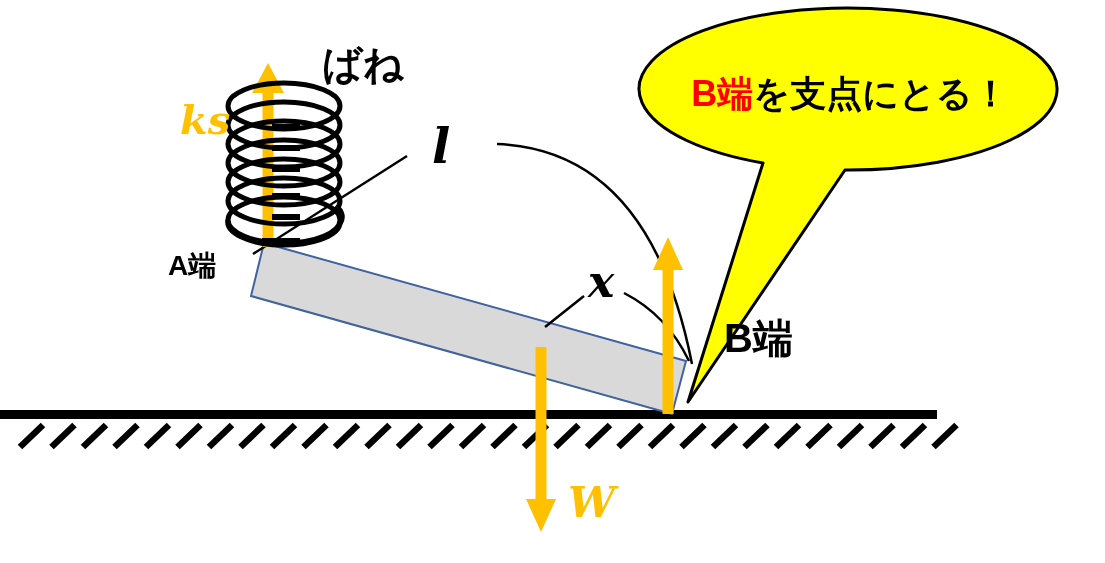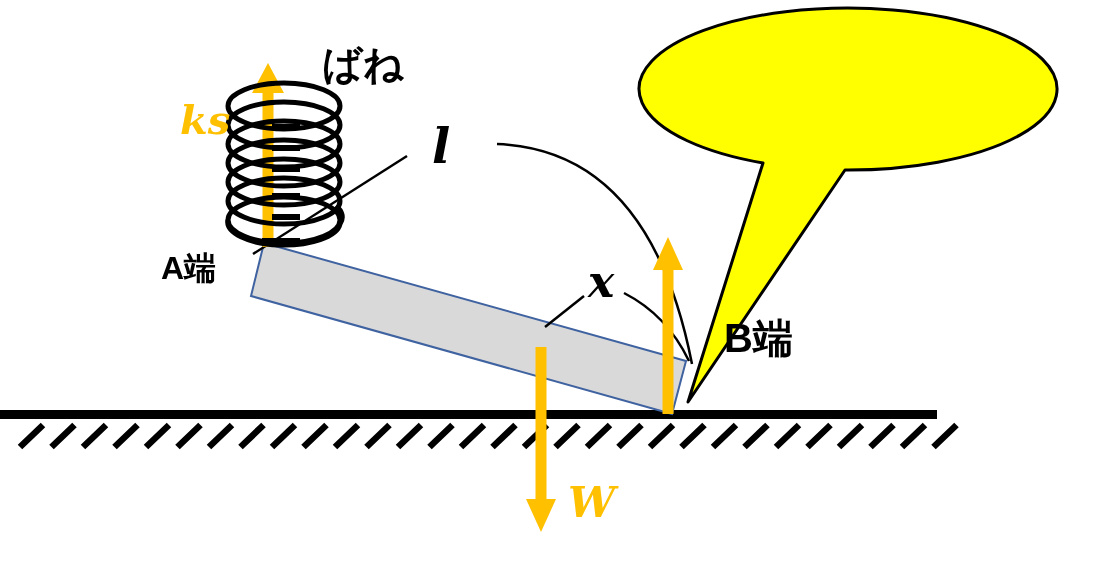--- a/index.html
+++ b/index.html
@@ -74,24 +74,25 @@
       <polygon points="653,270 683,270 668,237" fill="#FFC000"></polygon>
     </g>
 
     <path d="M 763 163 A 209 81 0 1 1 845 170 L 688 402 Z" stroke-width="3" stroke-linejoin="round" fill="#FFFF00" stroke="#000000"></path>
   </svg>
 
   <div class="lbl jp" style="left:322px;top:44px;font-size:40px;">ばね</div>
 
   <div class="lbl math" style="left: 180px; top: 100px; font-size: 40px; color: rgb(255, 192, 0);">ks</div>
 
-  <div class="lbl jp" style="left:161px;top:252px;font-size:32px;">A端</div>
+  <div class="lbl jp" style="left:168px;top:252px;font-size:28px;">A端</div>
 
   <div class="lbl math" style="left:432px;top:122px;font-size:48px;">l</div>
 
   <div class="lbl math" style="left:588px;top:260px;font-size:44px;">x</div>
 
 
   <div class="lbl jp" style="left:724px;top:318px;font-size:40px;">B端</div>
 
   <div class="lbl math" style="left: 568px; top: 482px; font-size: 42px; color: rgb(255, 192, 0);">W</div>
 
+  <div class="callout-text"><span style="color: rgb(255, 0, 0);">B端</span><span>を支点にとる！</span></div>
 </div>
 
 </body></html>

